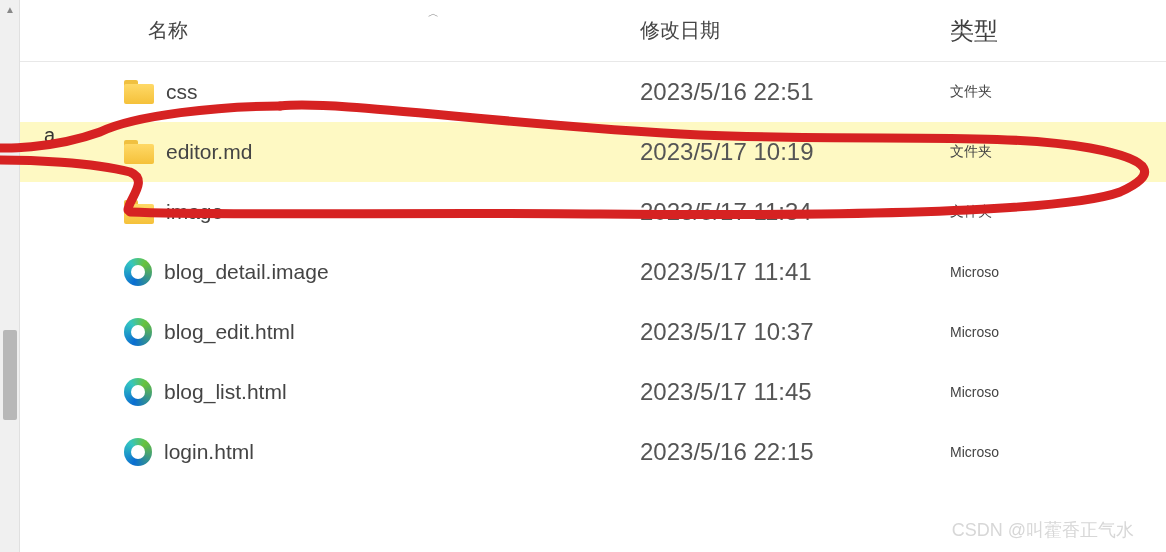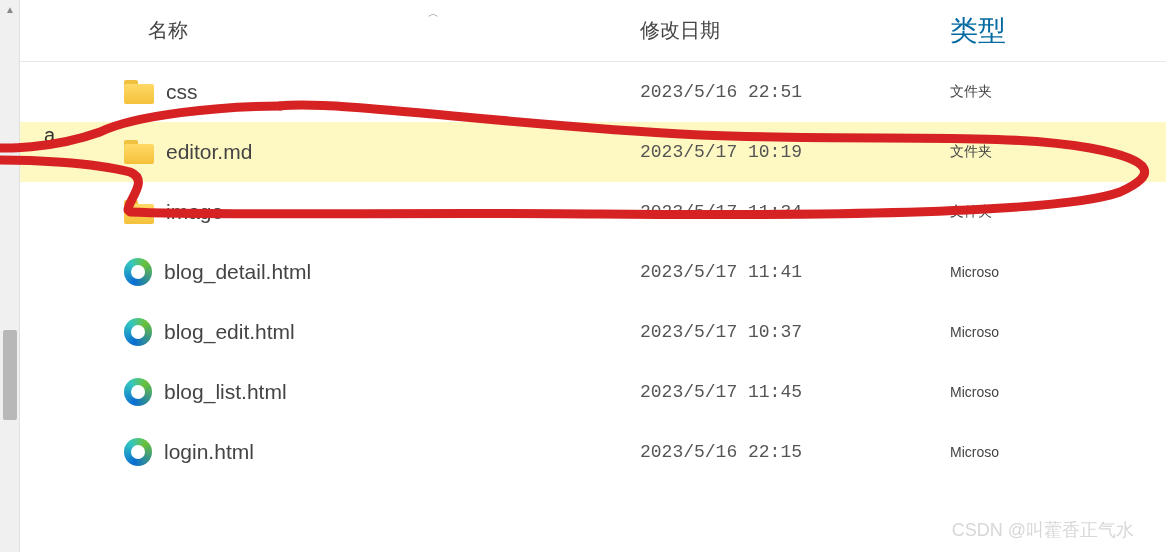--- a/index.html
+++ b/index.html
@@ -34,34 +34,34 @@
     }
     .content { flex: 1; position: relative; }
     .header {
       display: flex;
       height: 62px;
       border-bottom: 1px solid #e8e8e8;
       align-items: center;
     }
     .header .col-name { width: 620px; padding-left: 128px; color: #444; font-size: 20px; }
     .header .col-date { width: 310px; color: #444; font-size: 20px; }
-    .header .col-type { flex: 1; color: #0369a1; font-size: 28px; }
+    .header .col-type { flex: 1; color: #404040; font-size: 24px; }
     .header .sort-indicator {
       position: absolute;
       left: 408px; top: 6px;
       font-size: 11px; color: #888;
     }
     .row {
       display: flex;
       align-items: center;
       height: 60px;
     }
     .row.selected { background: #fef9c3; }
     .row .col-name { width: 620px; padding-left: 104px; display: flex; align-items: center; gap: 12px; color: #444; font-size: 21px; }
-    .row .col-date { width: 310px; color: #555; font-size: 18px; font-family: Liberation Mono, monospace; }
+    .row .col-date { width: 310px; color: #555; font-size: 24px; }
     .row .col-type { flex: 1; color: #444; font-size: 14px; }
     .folder-icon {
       width: 30px; height: 24px; position: relative; flex-shrink: 0;
     }
     .folder-icon::before {
       content: "";
       position: absolute; left: 0; top: 0;
       width: 14px; height: 6px;
       background: #f0c040;
       border-radius: 2px 2px 0 0;
@@ -151,21 +151,21 @@
           <div class="col-name">
             <div class="folder-icon"></div>
             <span>image</span>
           </div>
           <div class="col-date">2023/5/17 11:34</div>
           <div class="col-type">文件夹</div>
         </div>
         <div class="row">
           <div class="col-name">
             <div class="edge-icon"></div>
-            <span>blog_detail.html</span>
+            <span>blog_detail.image</span>
           </div>
           <div class="col-date">2023/5/17 11:41</div>
           <div class="col-type">Microso</div>
         </div>
         <div class="row">
           <div class="col-name">
             <div class="edge-icon"></div>
             <span>blog_edit.html</span>
           </div>
           <div class="col-date">2023/5/17 10:37</div>

